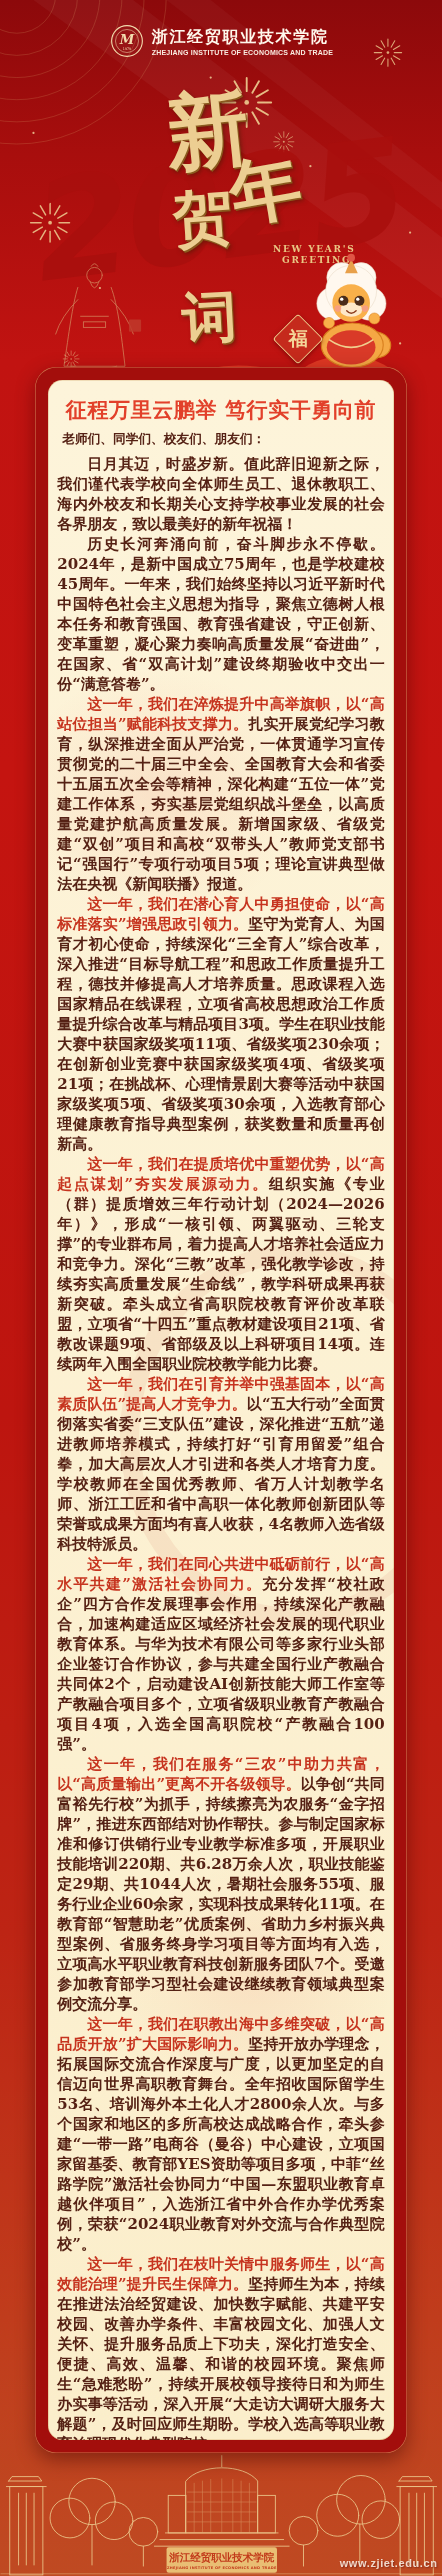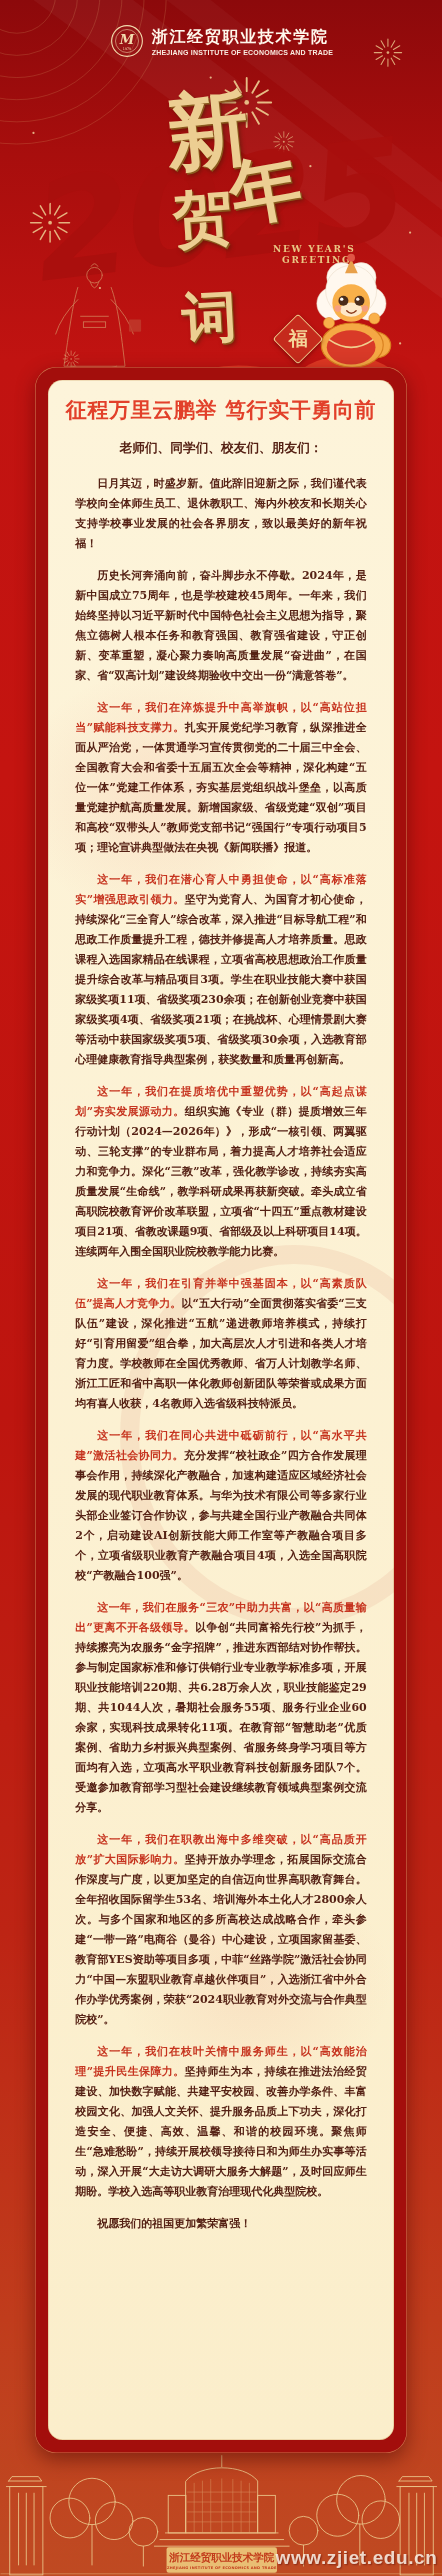--- a/index.html
+++ b/index.html
@@ -34,30 +34,30 @@
   .scholar{position:absolute;left:39px;top:254px;z-index:2;}
   .card{position:absolute;left:35px;top:367px;width:372px;height:2086px;z-index:5;
         background:#a30e0c;border-radius:21px;
         box-shadow:0 6.7px 19px rgba(60,0,0,.45), inset 0 0 0 0.6px rgba(240,200,130,.55);}
   .card-inner{position:absolute;inset:13.3px;background:linear-gradient(#fdf4da,#fbeecb);
         border-radius:14.4px;box-shadow:inset 0 0 0 0.6px rgba(200,150,80,.5);overflow:hidden;}
   .card-wm{position:absolute;border-radius:50%;z-index:0;pointer-events:none;}
   .wm1{left:-33px;top:288px;width:288px;height:255px;background:radial-gradient(closest-side,rgba(230,120,100,.14),rgba(230,120,100,0));}
   .wm2{left:72px;top:865px;width:310px;height:344px;border:19px solid rgba(205,80,60,.09);}
   .wm3{left:67px;top:1485px;width:277px;height:233px;background:radial-gradient(closest-side,rgba(230,120,100,.12),rgba(230,120,100,0));}
-  .card-content{position:relative;z-index:1;height:100%;padding:0 15px;box-sizing:border-box;overflow:hidden;}
+  .card-content{position:relative;z-index:1;height:100%;padding:0 9px;box-sizing:border-box;overflow:hidden;}
   .letter-title{margin:16.6px 0 6.7px;text-align:center;color:#e2402a;font-size:21px;
         font-weight:bold;letter-spacing:0.6px;line-height:1.2;}
-  .salutation{margin:16px;color:#552114;font-size:12.7px;line-height:20px;font-weight:bold;text-align:center;}
-  .para,.wish{margin:12px;color:#552114;font-size:11px;line-height:20px;font-weight:bold;
+  .salutation{margin:5px;color:#552114;font-size:12.7px;line-height:20px;font-weight:bold;}
+  .para,.wish{margin:0;color:#552114;font-size:15px;line-height:20px;font-weight:bold;
         text-indent:2em;text-align:justify;}
   .lead{color:#c6341f;}
   .campus{position:absolute;left:0;top:2449px;z-index:3;}
   .website{position:absolute;right:5.5px;bottom:6.7px;z-index:6;
-        font-family:"Liberation Sans","DejaVu Sans",sans-serif;font-weight:bold;font-size:19px;
+        font-family:"Liberation Sans","DejaVu Sans",sans-serif;font-weight:bold;font-size:11px;
         color:rgba(255,250,240,.82);letter-spacing:0.6px;text-shadow:1.1px 1.1px 1.7px rgba(100,20,10,.6);}
 </style>
 </head>
 <body>
 
 <div class="page">
 
   <svg class="hero-deco" width="443" height="432" viewBox="0 0 799 780">
     <defs>
       <g id="fw" stroke="#eecf92" stroke-width="2" stroke-linecap="round">

